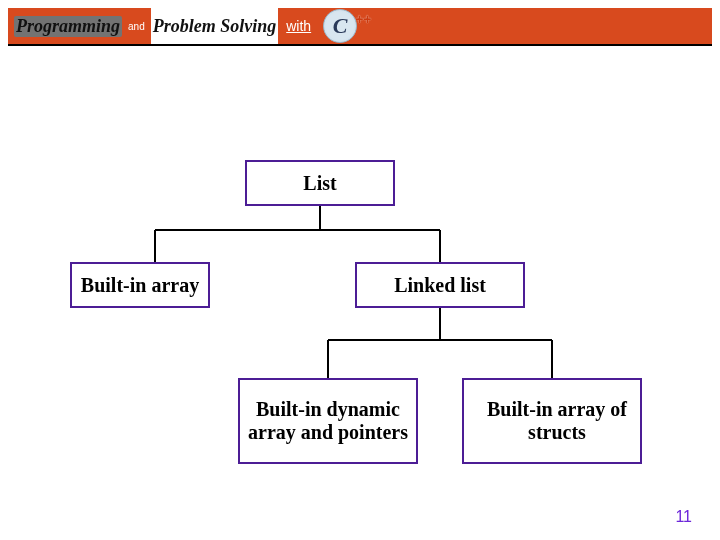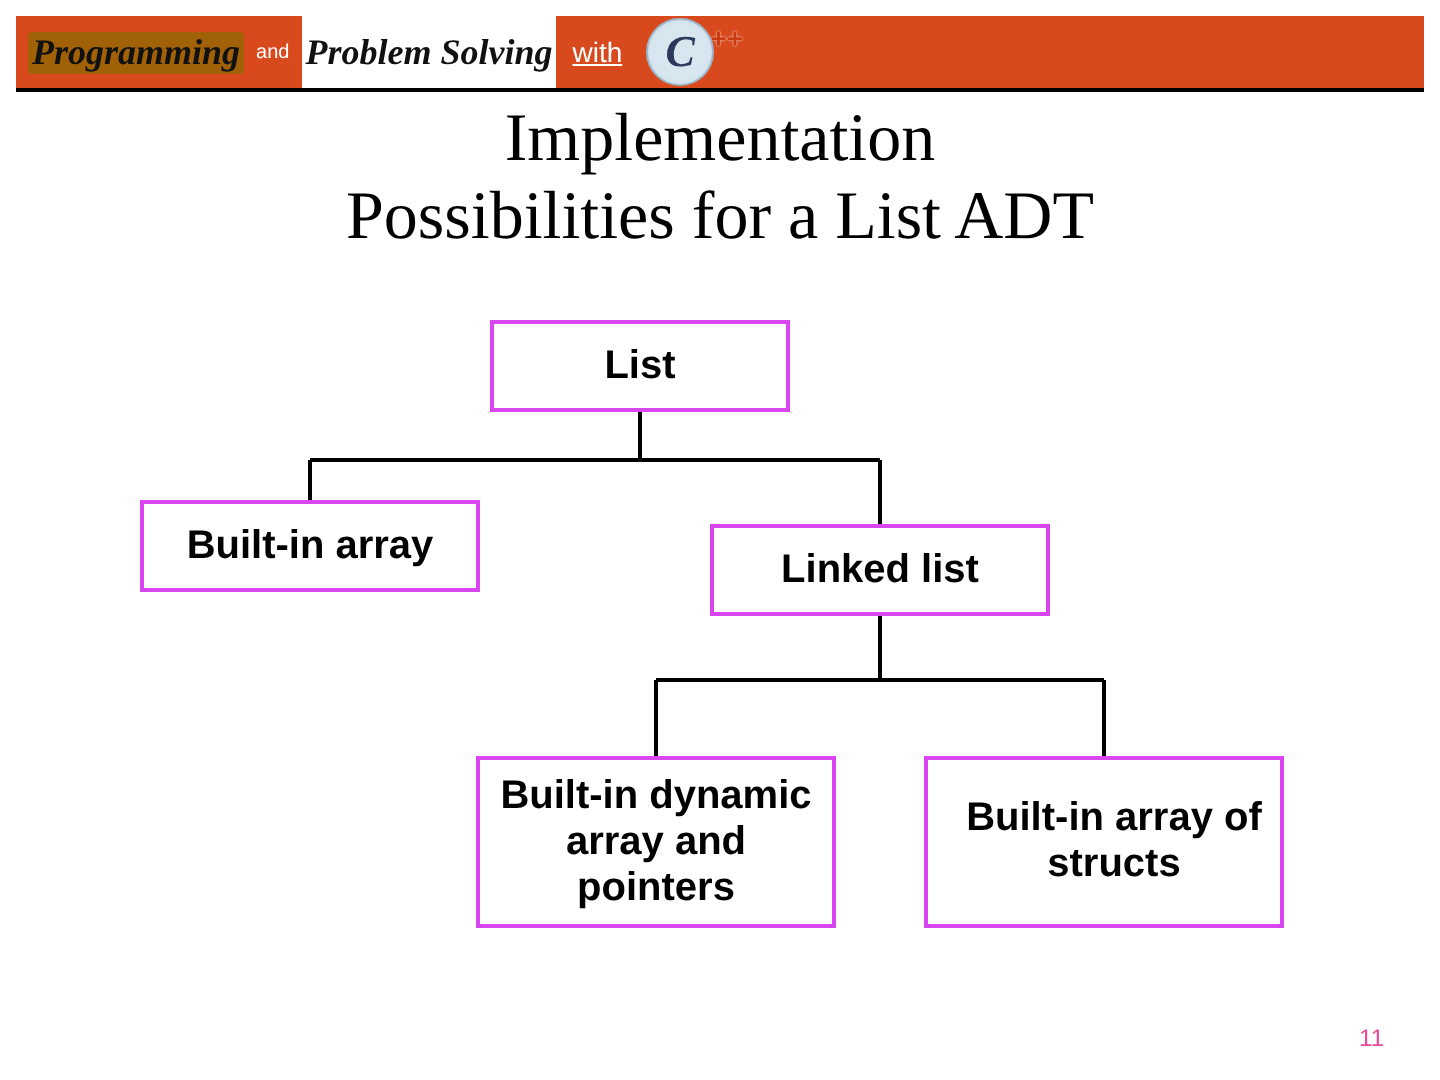--- a/index.html
+++ b/index.html
@@ -24,21 +24,21 @@
     gap: 6px;
     color: #fff;
   }
   .header-bar .chunk { display:inline-block; }
   .hdr-programming {
     font-family: "Times New Roman", serif;
     font-weight: 800;
     font-style: italic;
     font-size: 18px;
     color: #111;
-    background: #a16207;
+    background: #737373;
     padding: 0 2px;
     border-radius: 2px;
   }
   .hdr-and {
     font-family: Arial, sans-serif;
     font-size: 10px;
     color: #fff;
   }
   .hdr-problem {
     font-family: "Times New Roman", serif;
@@ -104,73 +104,72 @@
     left: 0;
     right: 0;
     text-align: center;
     font-family: "Times New Roman", serif;
     font-size: 34px;
     line-height: 1.15;
     color: #000;
   }
   .box {
     position: absolute;
-    border: 2px solid #d946ef;
+    border: 2px solid #4c1d95;
     background: #fff;
     display: flex;
     align-items: center;
     justify-content: center;
     text-align: center;
-    font-family: Liberation Sans, sans-serif;
+    font-family: Liberation Serif, serif;
     font-weight: 700;
     font-size: 20px;
     color: #000;
     line-height: 1.15;
     padding: 4px;
   }
   .box.list    { left: 245px; top: 160px; width: 150px; height: 46px; }
-  .box.arr     { left: 70px;  top: 250px; width: 170px; height: 46px; }
+  .box.arr     { left: 70px;  top: 262px; width: 140px; height: 46px; }
   .box.linked  { left: 355px; top: 262px; width: 170px; height: 46px; }
   .box.dyn     { left: 238px; top: 378px; width: 180px; height: 86px; }
   .box.aos     { left: 462px; top: 378px; width: 180px; height: 86px; padding-left: 14px; }
   svg.connectors {
     position: absolute;
     left: 0; top: 0;
     width: 720px; height: 540px;
     pointer-events: none;
   }
   .page-num {
     position: absolute;
     right: 28px;
     bottom: 14px;
     font-family: Arial, sans-serif;
-    font-size: 12px;
-    color: #ec4899;
+    font-size: 16px;
+    color: #6d28d9;
   }
 </style>
 </head>
 <body>
 
 <div class="header-bar">
   <span class="hdr-programming chunk">Programming</span>
   <span class="hdr-and chunk">and</span>
   <span class="hdr-problem chunk">Problem Solving</span>
   <span class="hdr-with chunk">with</span>
   <span class="c-logo">
     <span class="c-circle">
       <span class="c-letter">C</span>
     </span>
     <span class="c-plus">++</span>
   </span>
 </div>
 <div class="header-underline"></div>
 
 <div class="slide-title">
-  <span>Implementation</span><br>
-  <span>Possibilities for a List ADT</span>
+  <br>
 </div>
 
 <svg class="connectors">
   <g stroke="#000" stroke-width="2" fill="none">
     <line x1="320" y1="206" x2="320" y2="230"></line>
     <line x1="155" y1="230" x2="440" y2="230"></line>
     <line x1="155" y1="230" x2="155" y2="262"></line>
     <line x1="440" y1="230" x2="440" y2="262"></line>
     <line x1="440" y1="308" x2="440" y2="340"></line>
     <line x1="328" y1="340" x2="552" y2="340"></line>

